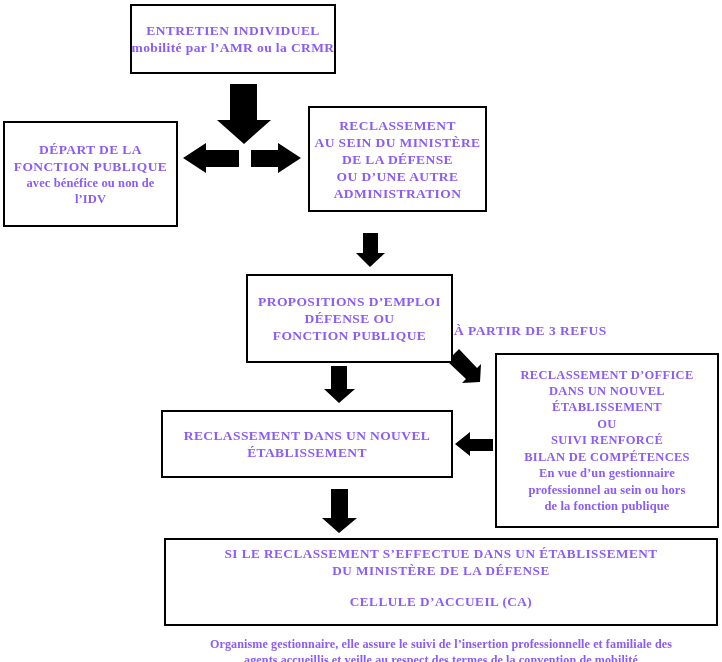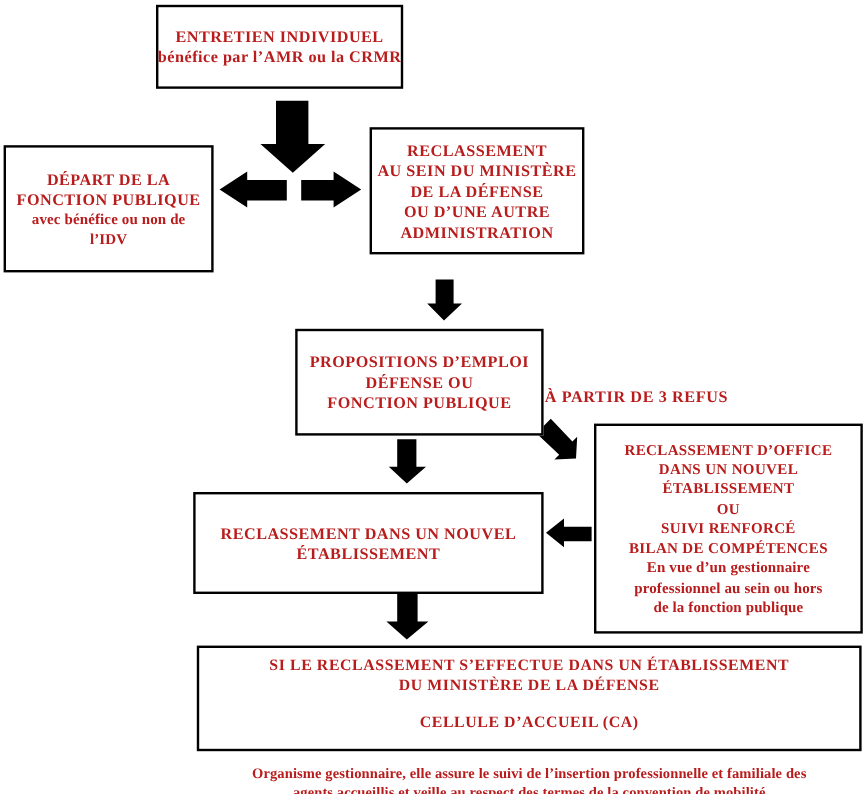--- a/index.html
+++ b/index.html
@@ -1,36 +1,36 @@
 <!DOCTYPE html>
 <html><head>
 <meta charset="utf-8">
 <style>
   html,body { margin:0; padding:0; background:#ffffff; }
   .canvas {
     position:relative; width:722px; height:662px; background:#ffffff;
-    font-family:"Liberation Serif", serif; color:#b91c1c; overflow:hidden;
+    font-family:"Liberation Serif", serif; color:#8b5cf6; overflow:hidden;
   }
   .box {
     position:absolute; box-sizing:border-box; border:2px solid #000000;
     background:#ffffff; display:flex; flex-direction:column;
     align-items:center; justify-content:center; text-align:center;
     font-weight:bold;
   }
   .ln { white-space:nowrap; }
   .caps13 { font-size:13.5px; line-height:17px; letter-spacing:0.4px; }
   .caps12 { font-size:12.5px; line-height:16.4px; letter-spacing:0.3px; }
   .small12 { font-size:12.5px; line-height:16.4px; letter-spacing:0.1px; }
 
   .box-entretien    { left:130px; top:4px;   width:206px; height:70px;  }
   .box-depart       { left:3px;   top:121px; width:175px; height:106px; }
   .box-ministere    { left:308px; top:106px; width:179px; height:106px; }
   .box-propositions { left:246px; top:274px; width:207px; height:89px;  }
   .box-office       { left:495px; top:353px; width:224px; height:175px; }
-  .box-nouvel       { left:161px; top:410px; width:292px; height:85px;  }
+  .box-nouvel       { left:161px; top:410px; width:292px; height:68px;  }
   .box-cellule      { left:164px; top:538px; width:554px; height:88px;
                       justify-content:flex-start; padding-top:6px; }
 
   .cellule-title  { font-size:13.2px; line-height:16.5px; letter-spacing:0.5px; }
   .cellule-sub    { font-size:13.2px; line-height:16px; letter-spacing:0.5px; margin-top:15px; }
   .cellule-body   { font-size:12.1px; line-height:16.2px; letter-spacing:0.1px; margin-top:26px;text-align:right; }
   .cellule-body2  { font-size:12.1px; line-height:16.2px; letter-spacing:0.1px; }
 
   .label-refus {
     position:absolute; left:454px; top:322px; font-weight:bold;
@@ -49,21 +49,21 @@
     <polygon fill="#000000" points="301,158 278,143 278,150 251,150 251,167 278,167 278,173"></polygon>
     <polygon fill="#000000" points="363,233 378,233 378,253 385,253 370,267 356,253 363,253"></polygon>
     <polygon fill="#000000" points="331,366 347,366 347,389 355,389 339,403 324,389 331,389"></polygon>
     <polygon fill="#000000" points="459,349 477,368 481,364 480,382 462,383 466,379 447,361"></polygon>
     <polygon fill="#000000" points="455,444 470,432 470,439 493,439 493,451 470,451 470,456"></polygon>
     <polygon fill="#000000" points="331,489 348,489 348,518 357,518 339,533 322,518 331,518"></polygon>
   </svg>
 
   <div class="box box-entretien">
     <div class="ln caps13">ENTRETIEN INDIVIDUEL</div>
-    <div class="ln caps13">bénéfice par l’AMR ou la CRMR</div>
+    <div class="ln caps13">mobilité par l’AMR ou la CRMR</div>
   </div>
 
   <div class="box box-depart">
     <div class="ln caps13">DÉPART DE LA</div>
     <div class="ln caps13">FONCTION PUBLIQUE</div>
     <div class="ln small12">avec bénéfice ou non de</div>
     <div class="ln small12">l’IDV</div>
   </div>
 
   <div class="box box-ministere">

